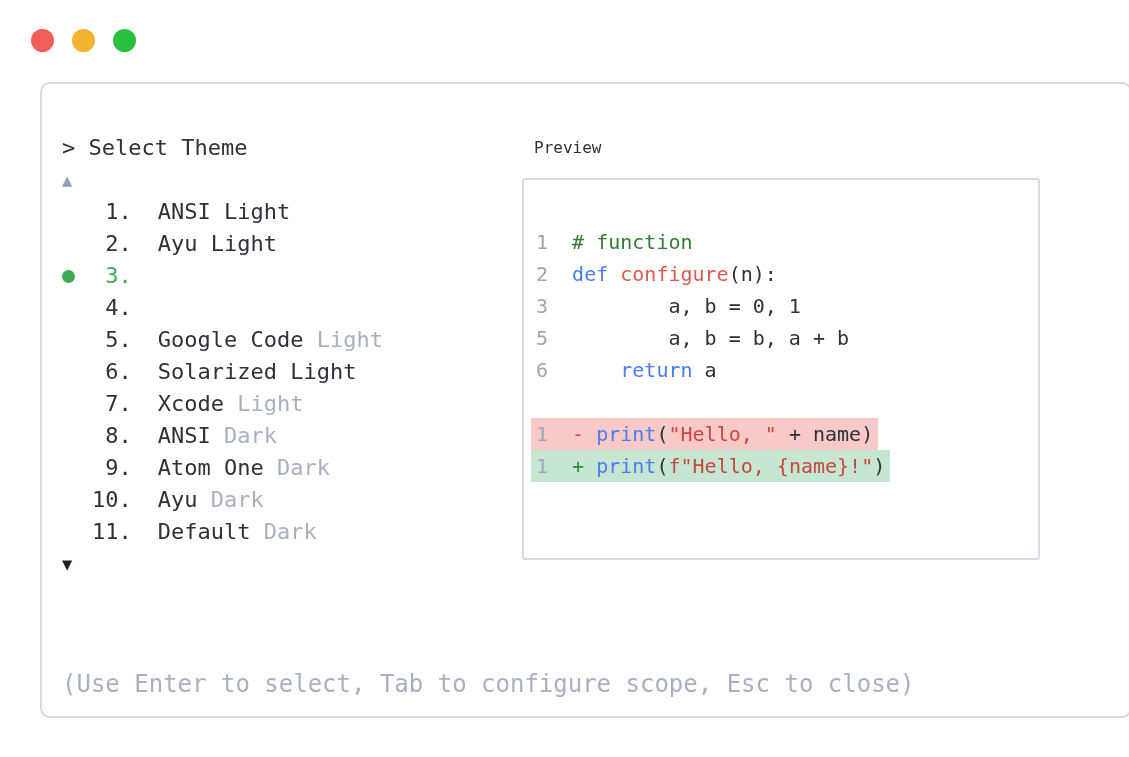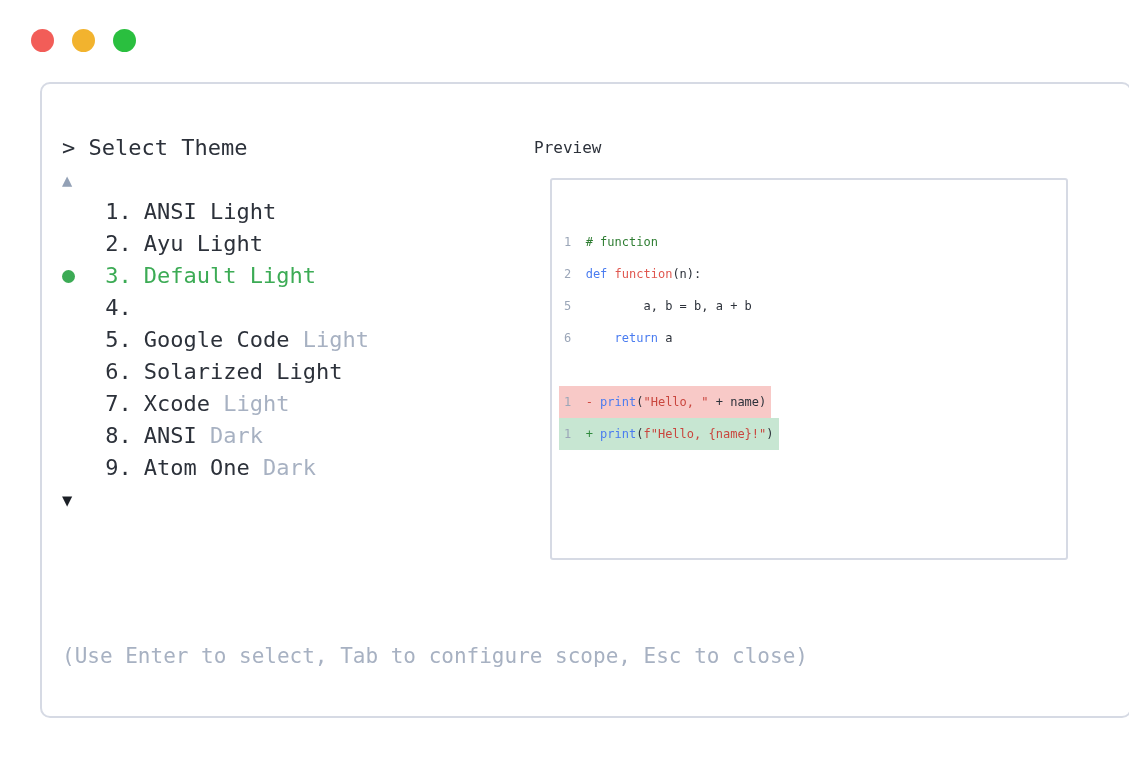--- a/index.html
+++ b/index.html
@@ -24,33 +24,33 @@
   .left-col{position:absolute;left:20px;top:48px;font-size:22px;line-height:32px;}
   .row{height:32px;display:flex;align-items:center;white-space:pre;}
   .prompt{color:var(--text);}
   .scroll{font-size:17px;}
   .scroll.up{color:var(--scroll-up);}
   .scroll.down{color:var(--scroll-down);}
   .theme-item{cursor:pointer;}
   .theme-item .indicator{width:30px;display:inline-flex;align-items:center;}
   .theme-item .dot{width:13px;height:13px;border-radius:50%;background:var(--selected);display:inline-block;}
   .theme-item .num{display:inline-block;min-width:3ch;text-align:right;color:var(--text);}
-  .theme-item .label{margin-left:12px;color:var(--text);}
+  .theme-item .label{margin-left:26px;color:var(--text);}
   .theme-item .label .muted{color:var(--muted);}
   .theme-item.selected .num,.theme-item.selected .label{color:var(--selected);}
 
-  .hint{position:absolute;left:20px;top:556px;height:32px;line-height:32px;
-        font-size:21px;color:var(--muted);white-space:pre;}
+  .hint{position:absolute;left:20px;top:584px;height:32px;line-height:32px;
+        font-size:24px;color:var(--muted);white-space:pre;}
 
   
   .preview-label{position:absolute;left:492px;top:48px;height:32px;line-height:32px;
                  font-size:16px;color:var(--text);}
-  .preview-box{position:absolute;left:508px;top:94px;width:518px;height:382px;
+  .preview-box{position:absolute;left:480px;top:94px;width:518px;height:382px;
                border:2px solid var(--border);border-radius:3px;background:#ffffff;
-               padding:46px 12px 0 12px;font-size:12px;line-height:32px;}
+               padding:46px 12px 0 12px;font-size:20px;line-height:32px;}
   .code-line{height:32px;white-space:pre;}
   .code-line .ln{display:inline-block;width:1ch;text-align:right;margin-right:2ch;color:var(--linenum);}
   .diff-section{margin-top:32px;}
   .hl{display:inline-block;padding:0 5px;margin-left:-5px;}
   .hl.removed{background:var(--removed-bg);}
   .hl.added{background:var(--added-bg);}
   .tok-plain{color:var(--text);}
   .tok-keyword{color:var(--keyword);}
   .tok-comment{color:var(--comment);}
   .tok-function{color:var(--function);}
@@ -68,39 +68,42 @@
   </div>
 
 <div class="panel">
 
   <div class="left-col">
     <div class="row prompt">&gt; Select Theme</div>
     <div class="row scroll up">▲</div>
     <div id="theme-list">
         <div class="row theme-item"><span class="indicator"></span><span class="num">1.</span><span class="label"><span>ANSI Light</span></span></div>
         <div class="row theme-item"><span class="indicator"></span><span class="num">2.</span><span class="label"><span>Ayu Light</span></span></div>
-        <div class="row theme-item selected"><span class="indicator"><span class="dot"></span></span><span class="num">3.</span><span class="label"><span>Default Light</span></span></div>
+        <div class="row theme-item selected"><span class="indicator"><span class="dot"></span></span><span class="num">3.</span></div>
         <div class="row theme-item"><span class="indicator"></span><span class="num">4.</span></div>
         <div class="row theme-item"><span class="indicator"></span><span class="num">5.</span><span class="label"><span>Google Code </span><span class="muted">Light</span></span></div>
         <div class="row theme-item"><span class="indicator"></span><span class="num">6.</span><span class="label"><span>Solarized Light</span></span></div>
         <div class="row theme-item"><span class="indicator"></span><span class="num">7.</span><span class="label"><span>Xcode </span><span class="muted">Light</span></span></div>
         <div class="row theme-item"><span class="indicator"></span><span class="num">8.</span><span class="label"><span>ANSI </span><span class="muted">Dark</span></span></div>
         <div class="row theme-item"><span class="indicator"></span><span class="num">9.</span><span class="label"><span>Atom One </span><span class="muted">Dark</span></span></div>
+        <div class="row theme-item"><span class="indicator"></span><span class="num">10.</span><span class="label"><span>Ayu </span><span class="muted">Dark</span></span></div>
+        <div class="row theme-item"><span class="indicator"></span><span class="num">11.</span><span class="label"><span>Default </span><span class="muted">Dark</span></span></div>
       </div>
     <div class="row scroll down">▼</div>
   </div>
 
   <div class="hint">(Use Enter to select, Tab to configure scope, Esc to close)</div>
 
   <div class="preview-label">Preview</div>
 
   <div class="preview-box">
     <div id="code-lines">
         <div class="code-line"><span class="ln">1</span><span class="tok-comment"># function</span></div>
-        <div class="code-line"><span class="ln">2</span><span class="tok-keyword">def</span><span class="tok-plain"> </span><span class="tok-function">function</span><span class="tok-plain">(n):</span></div>
+        <div class="code-line"><span class="ln">2</span><span class="tok-keyword">def</span><span class="tok-plain"> </span><span class="tok-function">configure</span><span class="tok-plain">(n):</span></div>
+        <div class="code-line"><span class="ln">3</span><span class="tok-plain">        a, b = 0, 1</span></div>
         <div class="code-line"><span class="ln">5</span><span class="tok-plain">        a, b = b, a + b</span></div>
         <div class="code-line"><span class="ln">6</span><span class="tok-plain">    </span><span class="tok-keyword">return</span><span class="tok-plain"> a</span></div>
       </div>
     <div class="diff-section" id="diff-lines">
         <div class="code-line"><span class="hl removed"><span class="ln">1</span><span class="tok-diff-minus">- </span><span class="tok-keyword">print</span><span class="tok-plain">(</span><span class="tok-string">"Hello, "</span><span class="tok-plain"> + name)</span></span></div>
         <div class="code-line"><span class="hl added"><span class="ln">1</span><span class="tok-diff-plus">+ </span><span class="tok-keyword">print</span><span class="tok-plain">(</span><span class="tok-string">f"Hello, {name}!"</span><span class="tok-plain">)</span></span></div>
       </div>
   </div>
 
 </div>

